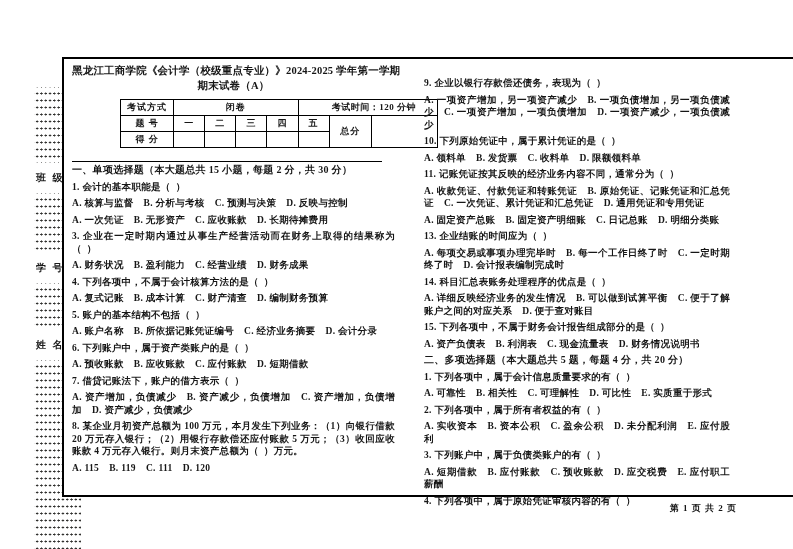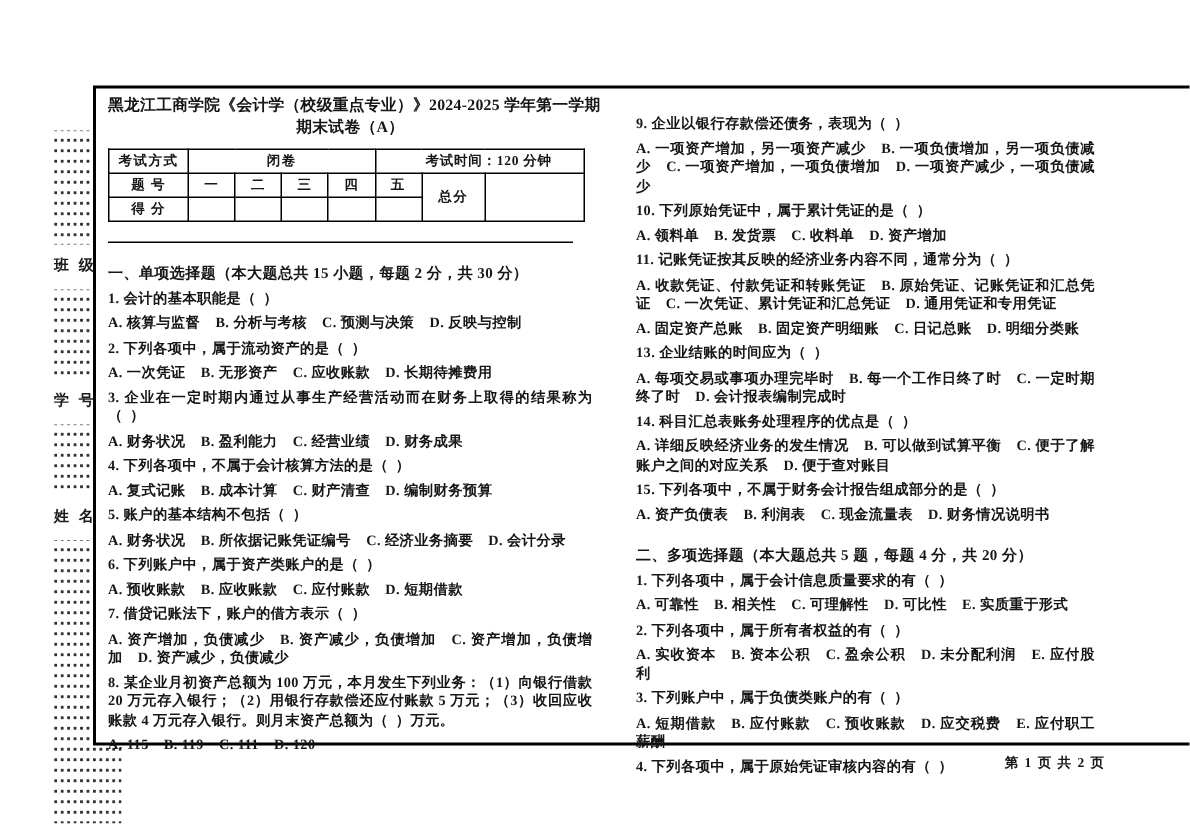--- a/index.html
+++ b/index.html
@@ -22,29 +22,29 @@
               letter-spacing:2px;white-space:nowrap;color:#1c1c1c;}
   
   .main-box{position:absolute;left:62px;top:57px;width:746px;height:440px;
             border:2px solid #000;box-sizing:border-box;background:#fff;}
   .col-left{position:absolute;left:8px;top:4px;width:323px;}
   .col-right{position:absolute;left:360px;top:6px;width:306px;}
   .title-line{font-size:10.5px;line-height:15px;text-align:center;
               white-space:nowrap;letter-spacing:0.2px;}
   
   table.info{border-collapse:collapse;margin-top:6px;width:318px;
-             table-layout:fixed;border:1.5px solid #000;}
+             table-layout:fixed;border:1.5px solid #000;margin-left:48px;}
   table.info td{border:1px solid #000;height:15px;text-align:center;
                 font-size:9px;padding:0;letter-spacing:1px;}
   table.info td.lalign{text-align:center;padding-left:12px;letter-spacing:0.5px;}
   .sep{border-top:1.2px solid #000;width:310px;margin:13px 0 0 0;height:0;}
   
   .q{font-size:9.5px;line-height:12.5px;margin:0 0 4px 0;
      text-align:justify;letter-spacing:0.3px;}
-  .q.sec{margin-top:15px;font-size:10px;font-family:Liberation Serif, serif;}
+  .q.sec{margin-top:2px;font-size:10px;font-family:Liberation Serif, serif;}
   .col-right .q:first-child{margin-top:12px;}
   
   .footer{position:absolute;left:62px;top:502px;width:675px;text-align:right;
           font-size:9px;letter-spacing:1px;}
 </style>
 </head>
 <body>
 
 <div class="seal">
   <div class="dots s1"></div>
@@ -98,41 +98,40 @@
         <td></td>
       </tr>
     </tbody>
       </table>
 
     <div class="sep"></div>
 
     <p class="q sec">一、单项选择题（本大题总共 15 小题，每题 2 分，共 30 分）</p>
     <p class="q">1. 会计的基本职能是（ ）</p>
     <p class="q">A. 核算与监督  B. 分析与考核  C. 预测与决策  D. 反映与控制</p>
-    <p class="q">2. 下列各项中，属于流动资产的是（ ）</p>
     <p class="q">A. 一次凭证  B. 无形资产  C. 应收账款  D. 长期待摊费用</p>
     <p class="q">3. 企业在一定时期内通过从事生产经营活动而在财务上取得的结果称为（ ）</p>
     <p class="q">A. 财务状况  B. 盈利能力  C. 经营业绩  D. 财务成果</p>
     <p class="q">4. 下列各项中，不属于会计核算方法的是（ ）</p>
     <p class="q">A. 复式记账  B. 成本计算  C. 财产清查  D. 编制财务预算</p>
     <p class="q">5. 账户的基本结构不包括（ ）</p>
-    <p class="q">A. 财务状况  B. 所依据记账凭证编号  C. 经济业务摘要  D. 会计分录</p>
+    <p class="q">A. 账户名称  B. 所依据记账凭证编号  C. 经济业务摘要  D. 会计分录</p>
     <p class="q">6. 下列账户中，属于资产类账户的是（ ）</p>
     <p class="q">A. 预收账款  B. 应收账款  C. 应付账款  D. 短期借款</p>
     <p class="q">7. 借贷记账法下，账户的借方表示（ ）</p>
     <p class="q">A. 资产增加，负债减少  B. 资产减少，负债增加  C. 资产增加，负债增加  D. 资产减少，负债减少</p>
     <p class="q">8. 某企业月初资产总额为 100 万元，本月发生下列业务：（1）向银行借款 20 万元存入银行；（2）用银行存款偿还应付账款 5 万元；（3）收回应收账款 4 万元存入银行。则月末资产总额为（ ）万元。</p>
     <p class="q">A. 115  B. 119  C. 111  D. 120</p>
   </div>
 
   <div class="col-right">
     <p class="q">9. 企业以银行存款偿还债务，表现为（ ）</p>
     <p class="q">A. 一项资产增加，另一项资产减少  B. 一项负债增加，另一项负债减少  C. 一项资产增加，一项负债增加  D. 一项资产减少，一项负债减少</p>
     <p class="q">10. 下列原始凭证中，属于累计凭证的是（ ）</p>
-    <p class="q">A. 领料单  B. 发货票  C. 收料单  D. 资产增加</p>
+    <p class="q">A. 领料单  B. 发货票  C. 收料单  D. 限额领料单</p>
     <p class="q">11. 记账凭证按其反映的经济业务内容不同，通常分为（ ）</p>
     <p class="q">A. 收款凭证、付款凭证和转账凭证  B. 原始凭证、记账凭证和汇总凭证  C. 一次凭证、累计凭证和汇总凭证  D. 通用凭证和专用凭证</p>
     <p class="q">A. 固定资产总账  B. 固定资产明细账  C. 日记总账  D. 明细分类账</p>
     <p class="q">13. 企业结账的时间应为（ ）</p>
     <p class="q">A. 每项交易或事项办理完毕时  B. 每一个工作日终了时  C. 一定时期终了时  D. 会计报表编制完成时</p>
     <p class="q">14. 科目汇总表账务处理程序的优点是（ ）</p>
     <p class="q">A. 详细反映经济业务的发生情况  B. 可以做到试算平衡  C. 便于了解账户之间的对应关系  D. 便于查对账目</p>
     <p class="q">15. 下列各项中，不属于财务会计报告组成部分的是（ ）</p>
     <p class="q">A. 资产负债表  B. 利润表  C. 现金流量表  D. 财务情况说明书</p>
 

